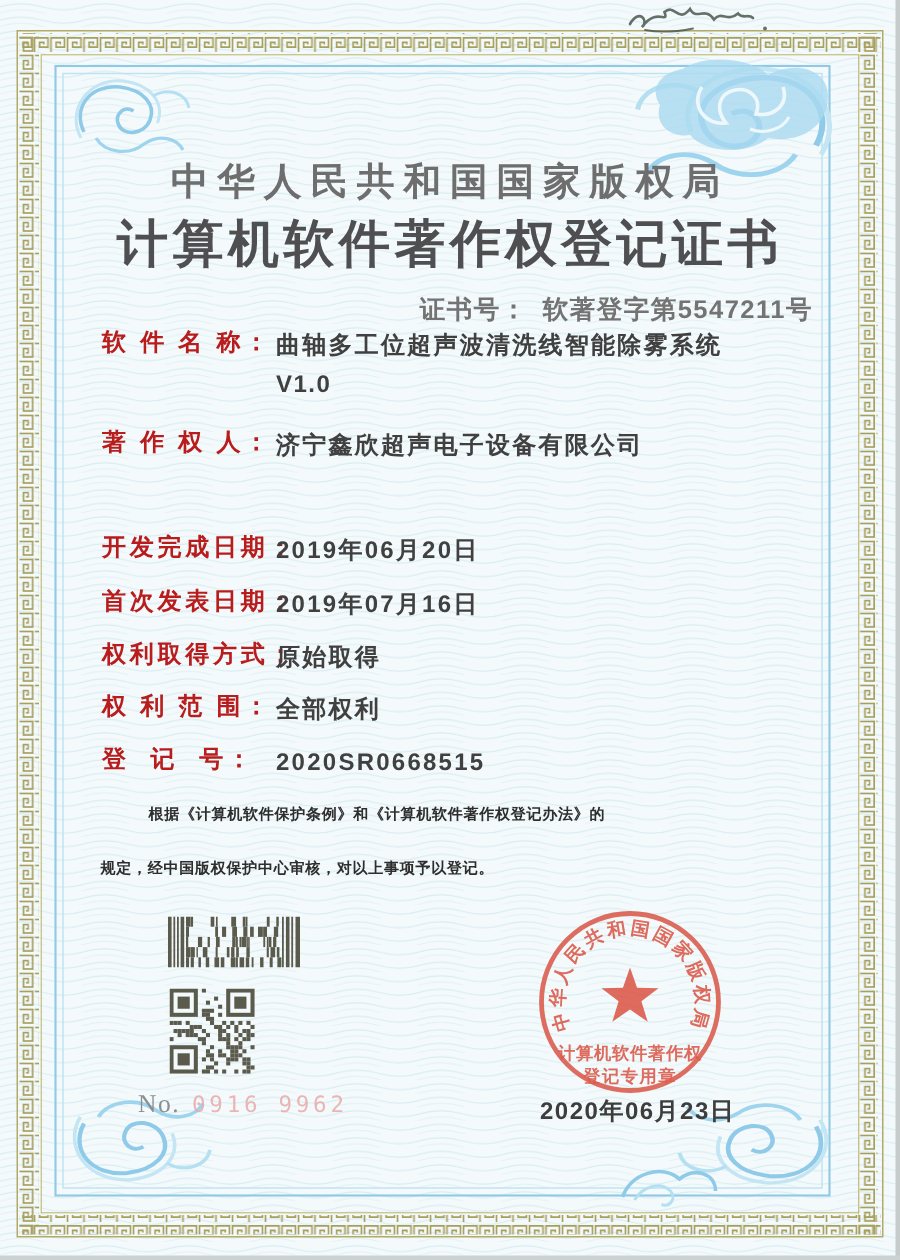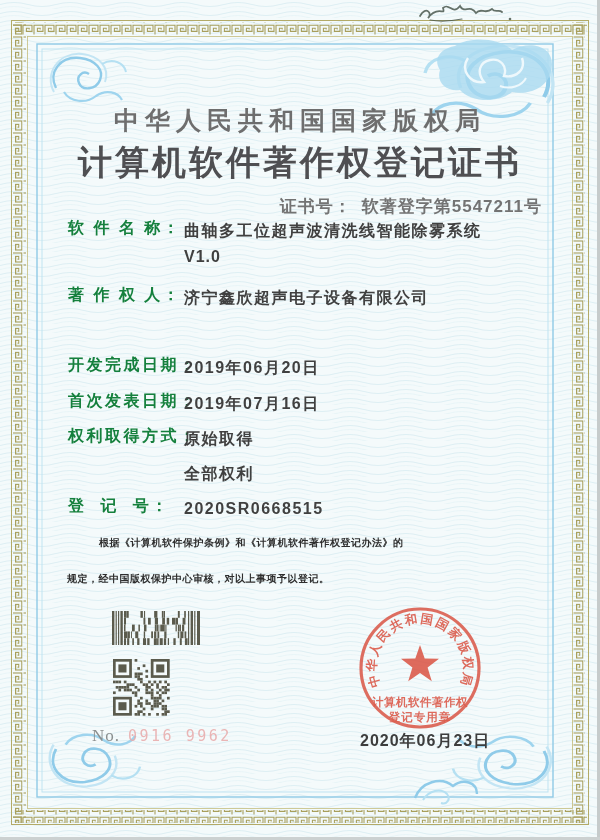--- a/index.html
+++ b/index.html
@@ -22,21 +22,21 @@
     font-size:34px;color:#4f4f52;letter-spacing:3px;font-weight:bold;
   }
   .cert-no-line{
     position:absolute;top:195px;right:58px;
     font-size:17px;font-weight:bold;color:#737373;letter-spacing:1px;
   }
   .cert-no-line .num{margin-left:10px;}
 
   .field-row{position:absolute;left:0;width:600px;height:22px;}
   .flabel{
-    position:absolute;left:68px;font-size:16px;font-weight:bold;color:#15803d;
+    position:absolute;left:68px;font-size:16px;font-weight:bold;color:#b91c1c;
     letter-spacing:2.5px;white-space:pre;
   }
   .fvalue{
     position:absolute;left:184px;font-size:16px;font-weight:bold;color:#404040;
     letter-spacing:1.5px;white-space:pre;max-width:380px;line-height:26px;
   }
   .fvalue .line2{display:block;letter-spacing:1px;}
 
   .declaration{position:absolute;font-size:10px;font-weight:bold;color:#2e2e2e;letter-spacing:0.5px;white-space:pre;}
   #decl1{left:99px;top:536px;}
@@ -152,20 +152,21 @@
   </div>
   <div class="field-row" style="top:391px">
     <span class="flabel">首次发表日期：</span>
     <span class="fvalue">2019年07月16日</span>
   </div>
   <div class="field-row" style="top:426px">
     <span class="flabel">权利取得方式：</span>
     <span class="fvalue">原始取得</span>
   </div>
   <div class="field-row" style="top:461px">
+    <span class="flabel">权 利 范 围：</span>
     <span class="fvalue">全部权利</span>
   </div>
   <div class="field-row" style="top:496px">
     <span class="flabel">登  记  号：</span>
     <span class="fvalue">2020SR0668515</span>
   </div>
 
   <div id="decl1" class="declaration">根据《计算机软件保护条例》和《计算机软件著作权登记办法》的</div>
   <div id="decl2" class="declaration">规定，经中国版权保护中心审核，对以上事项予以登记。</div>
 

